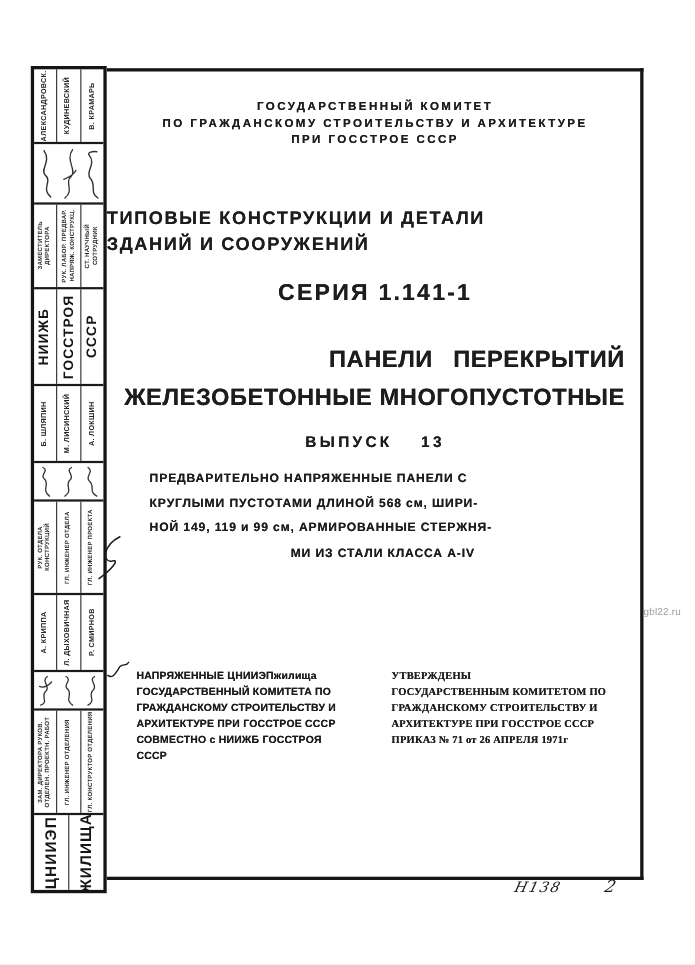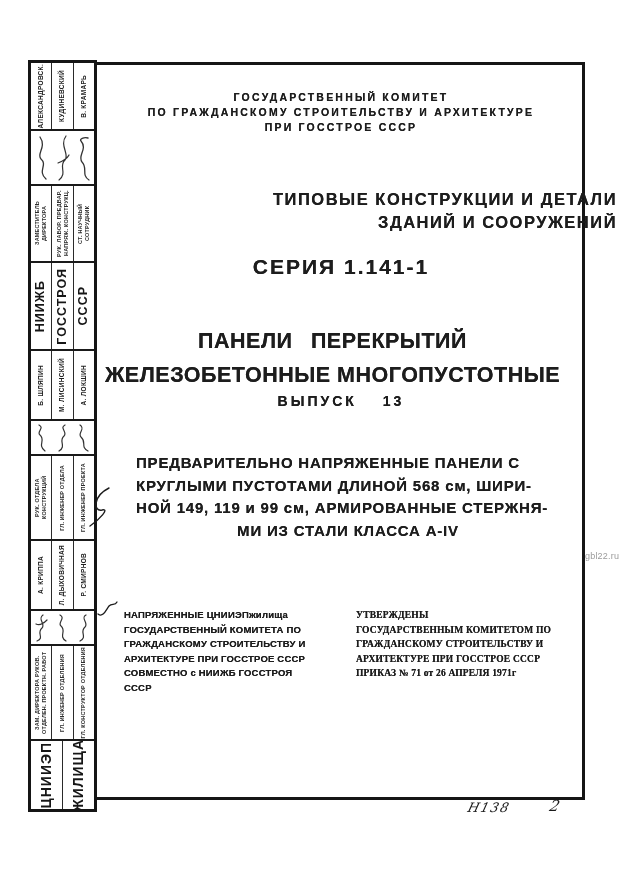--- a/index.html
+++ b/index.html
@@ -30,32 +30,32 @@
   .nm{font-size:6.5px;letter-spacing:.3px;text-transform:uppercase;color:#222;}
   .tt{font-size:5.5px;letter-spacing:.2px;text-transform:uppercase;color:#2c2c2c;}
   .orgbig{font-size:12.5px;letter-spacing:1px;color:#161616;}
   .orgbig2{font-size:14px;letter-spacing:1px;color:#161616;}
   .sigband{display:flex;align-items:center;justify-content:space-around;}
   .sig{opacity:.9;}
   
   .tx{position:absolute;font-weight:bold;text-shadow:0 0 .4px #2a2a2a;}
   .committee{left:97px;top:90px;width:488px;text-align:center;
              font-size:10.5px;letter-spacing:2.2px;line-height:15px;}
-  .doctype{left:97px;top:188px;width:488px;text-align:right;
-           font-size:16.5px;letter-spacing:1.5px;line-height:23px;padding-left:32px;}
+  .doctype{left:97px;top:188px;width:488px;text-align:left;
+           font-size:16.5px;letter-spacing:1.5px;line-height:23px;}
   .series{left:97px;top:255px;width:488px;text-align:center;
           font-size:21px;letter-spacing:2px;}
-  .bigtitle{left:97px;top:324px;width:471px;text-align:center;
+  .bigtitle{left:97px;top:310px;width:471px;text-align:right;
             font-size:21.5px;letter-spacing:.5px;line-height:34px;}
   .bigtitle .l1{word-spacing:12px;}
   .issue{left:97px;top:393px;width:488px;text-align:center;
          font-size:14px;letter-spacing:3px;}
   .issue .num{margin-left:26px;}
-  .desc{left:136px;top:424px;width:424px;font-size:15px;
-        letter-spacing:.8px;line-height:22.5px;margin-top:28px;}
+  .desc{left:136px;top:424px;width:424px;font-size:11px;
+        letter-spacing:.8px;line-height:22.5px;}
   .desc .center{text-align:center;}
   .methods{left:120px;top:516px;width:452px;font-size:13px;
            letter-spacing:.8px;line-height:23px;}
   .methods .center{text-align:center;}
   .devcol{left:124px;top:608px;width:230px;font-size:9.5px;
           letter-spacing:.2px;line-height:14.5px;}
   .apprcol{left:356px;top:608px;width:215px;font-size:9.5px;
            letter-spacing:.2px;line-height:14.5px;font-family:Liberation Serif, serif;}
   
   .watermark{position:absolute;left:585px;top:551px;font-size:9px;

